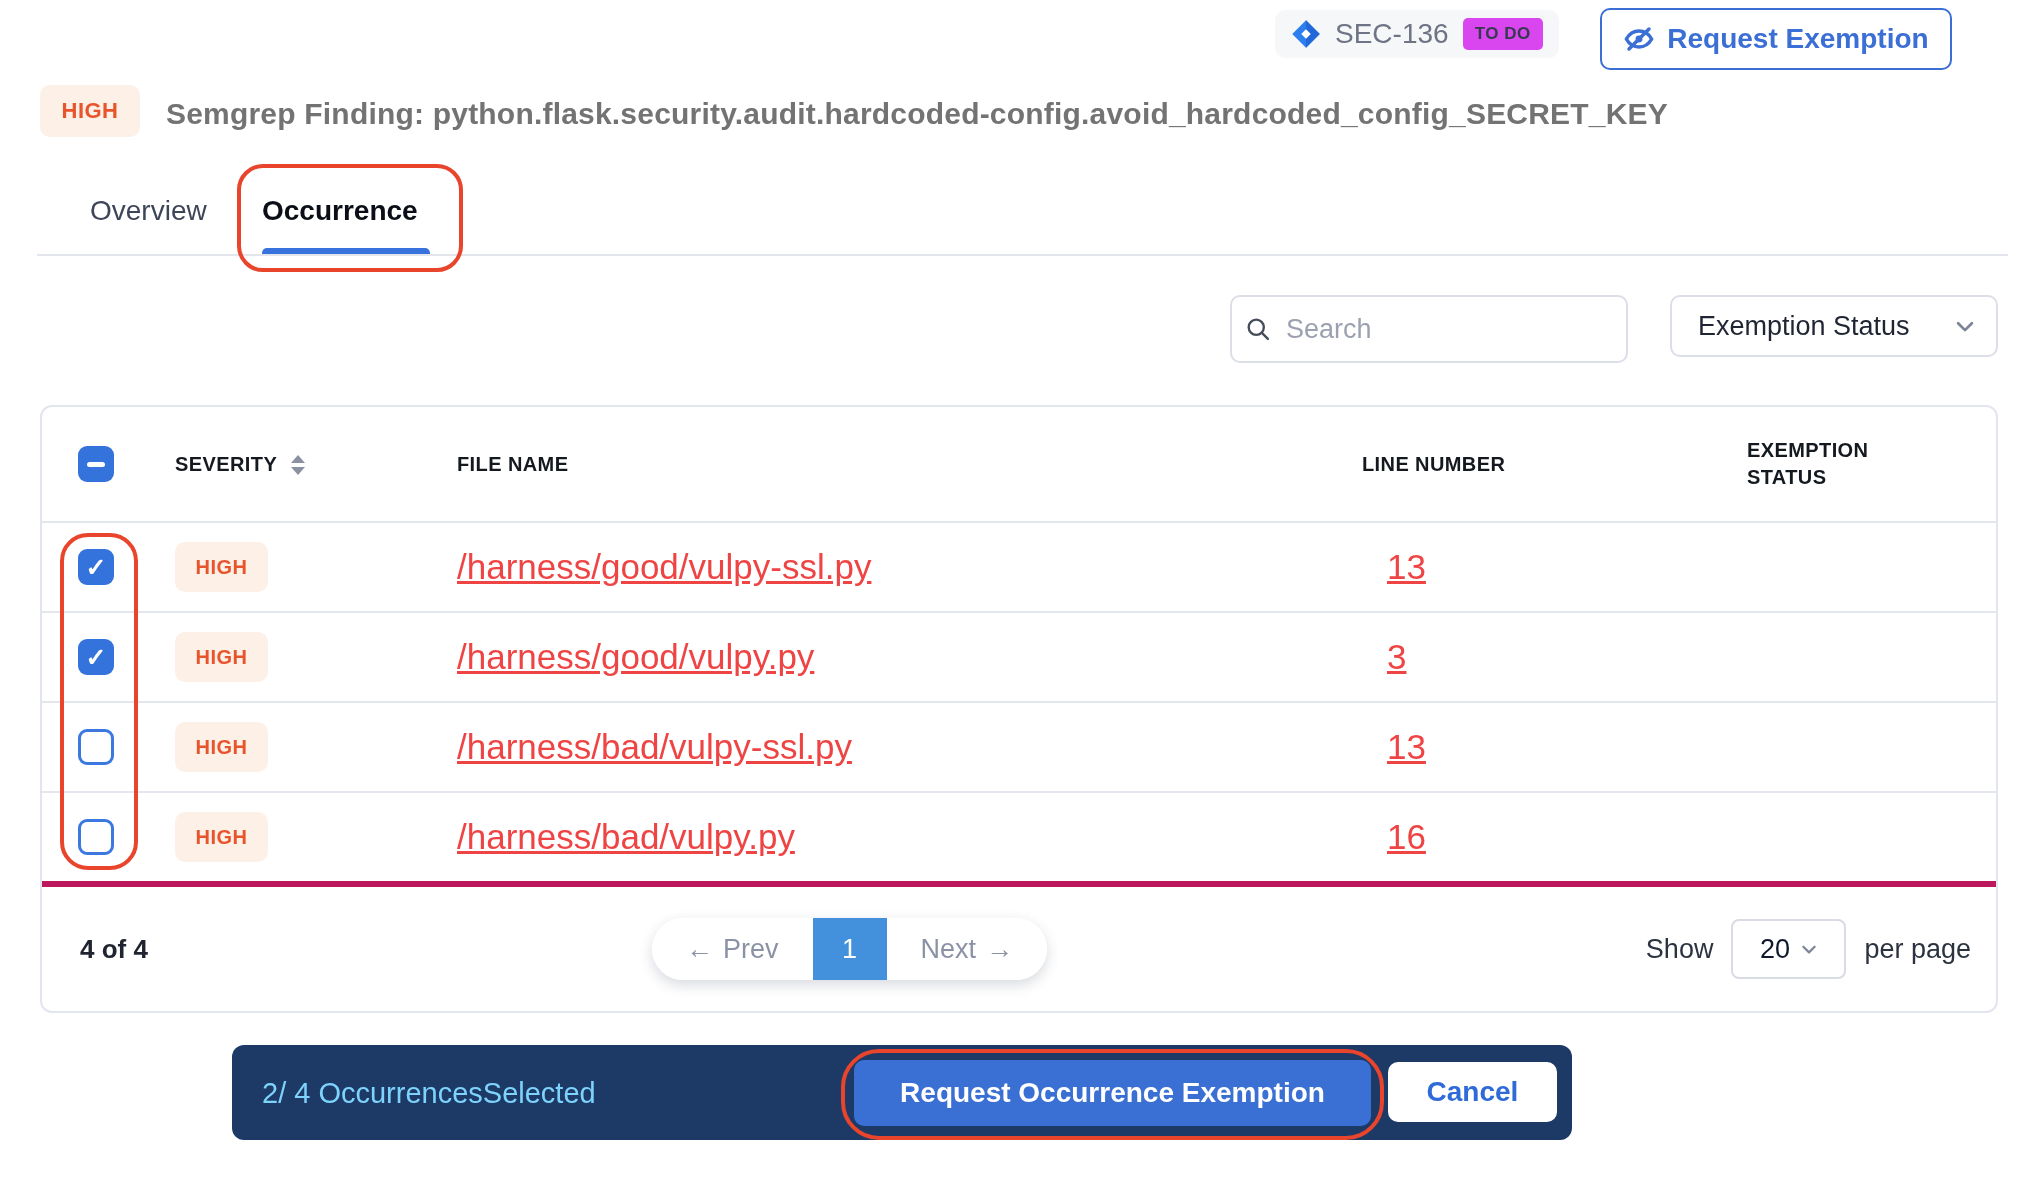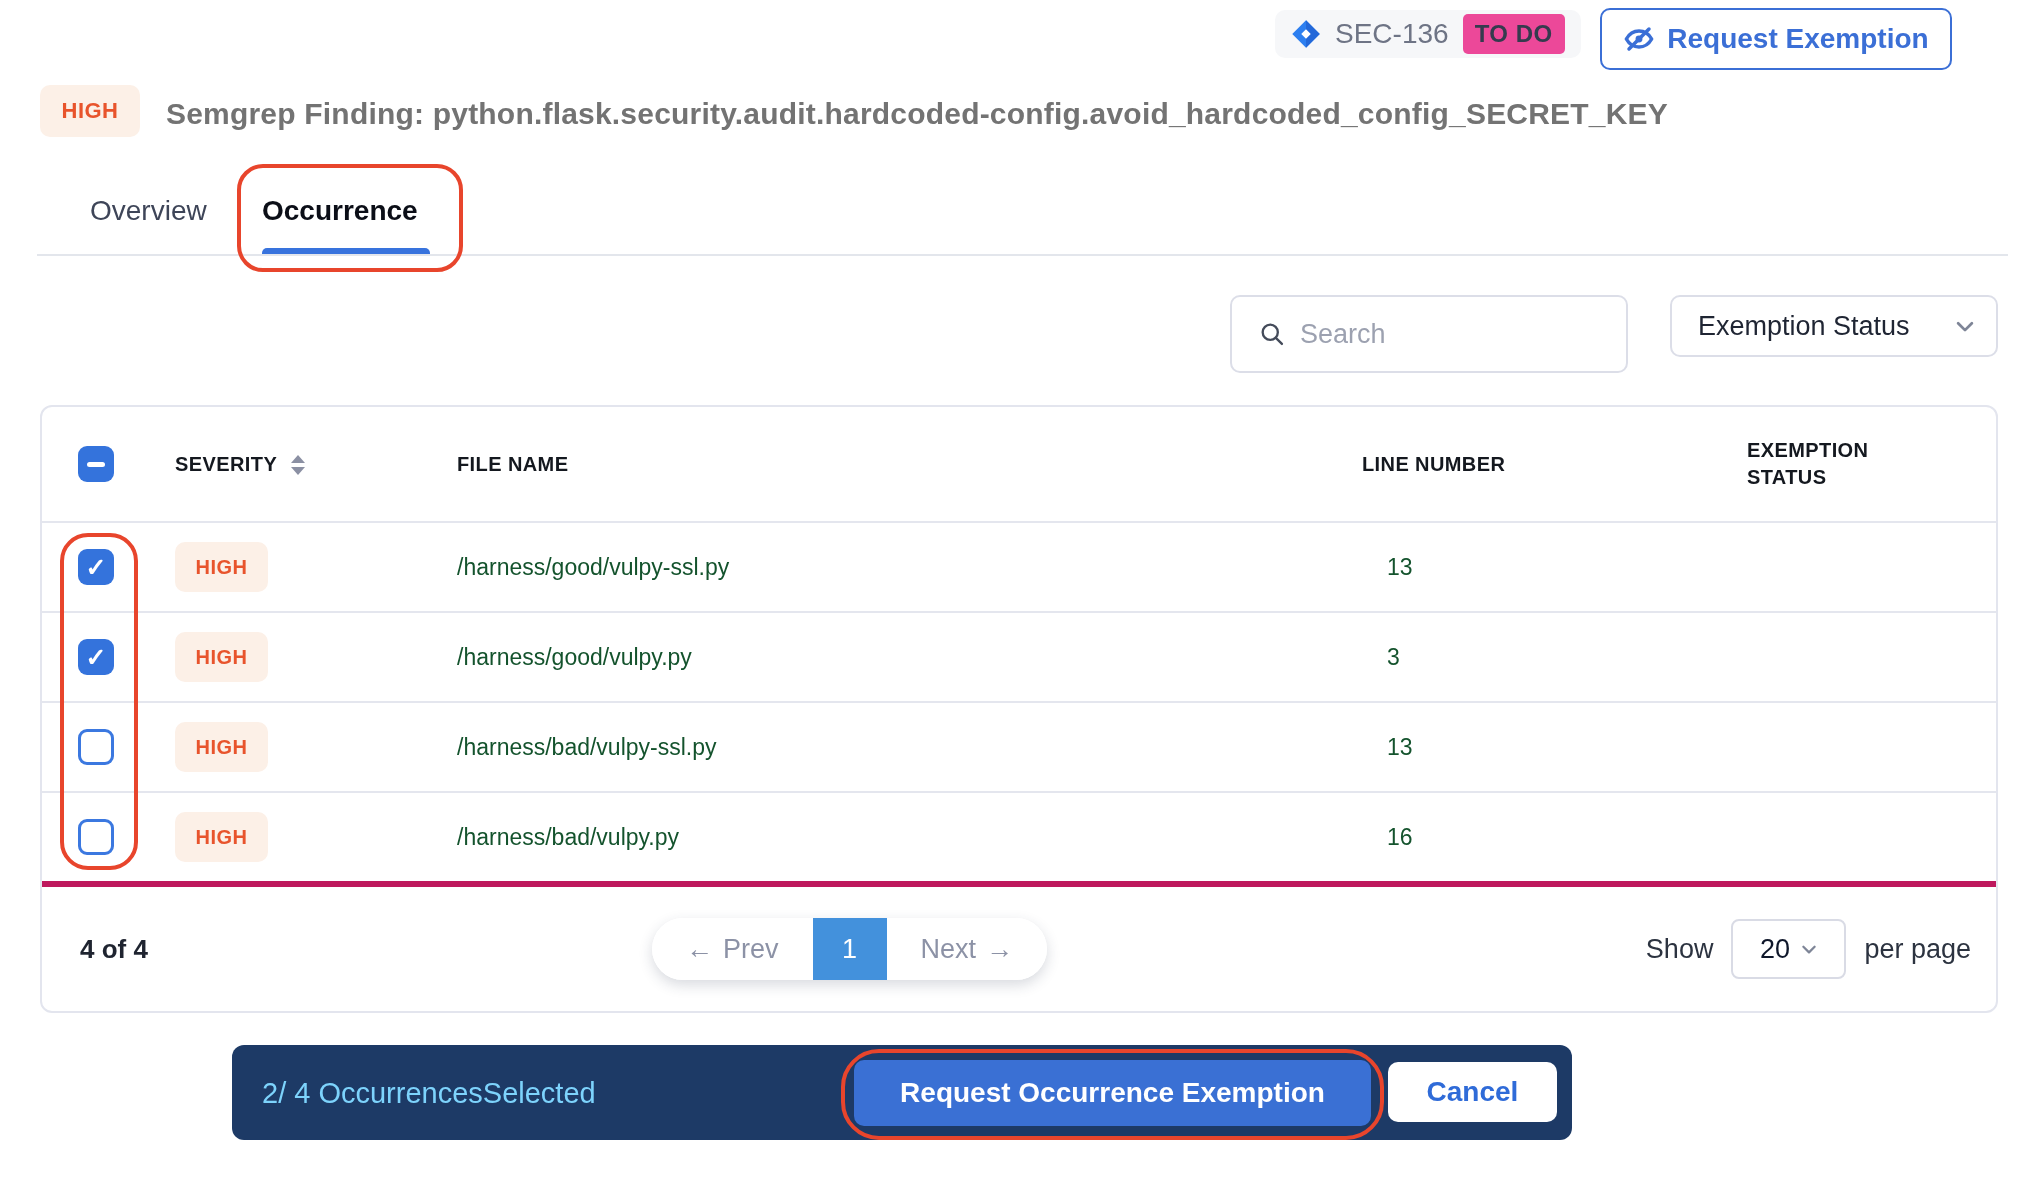--- a/index.html
+++ b/index.html
@@ -4,21 +4,21 @@
 <style>
   * { margin:0; padding:0; box-sizing:border-box; }
   html,body { background:#ffffff; }
   body { font-family:"Liberation Sans", sans-serif; }
   .page { position:relative; width:2030px; height:1198px; background:#fff; overflow:hidden; }
 
   
   .jira-chip { position:absolute; left:1275px; top:10px; height:48px; background:#F6F7F9;
     border-radius:10px; display:flex; align-items:center; gap:14px; padding:0 16px; cursor:pointer;justify-content:flex-end; }
   .jira-chip .jira-id { font-size:28px; color:#6E7485; }
-  .todo-badge { background:#ec4899; color:#343B4E; font-size:24px; font-weight:bold;
+  .todo-badge { background:#d946ef; color:#343B4E; font-size:17px; font-weight:bold;
     letter-spacing:.5px; padding:6px 12px; border-radius:5px; }
   .req-exemption { position:absolute; left:1600px; top:8px; width:352px; height:62px;
     background:#fff; border:2.5px solid #3B6FD6; border-radius:10px; display:flex;
     align-items:center; justify-content:center; gap:12px; color:#3B6FD6; font-size:28px;
     font-weight:bold; cursor:pointer; font-family:"Liberation Sans", sans-serif; }
 
   
   .sev-badge { position:absolute; left:40px; top:85px; width:100px; height:52px;
     background:#FCF0E7; color:#E8542C; border-radius:10px; font-size:22px; font-weight:bold;
     display:flex; align-items:center; justify-content:center; letter-spacing:.5px; }
@@ -33,40 +33,40 @@
     background:#3873DD; border-radius:5px 5px 0 0; }
   .tabs-divider { position:absolute; left:37px; top:254px; width:1971px; height:2px; background:#E3E6EC; }
 
   
   .annot { position:absolute; border:4px solid #E8452C; pointer-events:none; z-index:50; background:transparent; }
   .annot-tab { left:237px; top:164px; width:226px; height:108px; border-radius:26px; }
   .annot-checkboxes { left:60px; top:533px; width:78px; height:337px; border-radius:28px; }
   .annot-request { left:841px; top:1049px; width:543px; height:91px; border-radius:38px; }
 
   
-  .search-box { position:absolute; left:1230px; top:295px; width:398px; height:78px;
+  .search-box { position:absolute; left:1230px; top:295px; width:398px; height:68px;
     border:2px solid #DCDEE8; border-radius:10px; background:#fff; display:flex;
-    align-items:center; padding:0 26px; gap:14px; }
+    align-items:center; padding:0 12px; gap:14px; }
   .search-box input { border:none; outline:none; font-size:27px; color:#1F2533; width:100%;
     font-family:"Liberation Sans", sans-serif; background:transparent; }
   .search-box input::placeholder { color:#9CA1B0; }
   .exemption-dd { position:absolute; left:1670px; top:295px; width:328px; height:62px;
     border:2px solid #DCDEE8; border-radius:10px; background:#fff; display:flex;
     align-items:center; justify-content:space-between; padding:0 20px 0 26px;
     font-size:27px; color:#1F2533; font-weight:500; cursor:pointer; }
 
   
   .table-card { position:absolute; left:40px; top:405px; width:1958px; height:608px;
     border:2px solid #E3E5EE; border-radius:12px; background:#fff; }
   .t-row { display:grid; grid-template-columns:133px 282px 905px 385px auto; align-items:center; }
   .t-header { height:114px; }
   .t-data { height:90px; border-top:2px solid #E4E6EE; }
   .hcell { font-size:20px; font-weight:bold; color:#14181F; letter-spacing:.4px; }
   .hcell.wrap { width:180px; line-height:1.35; }
-  .cell-file, .cell-line { font-size:23px; color:#14532d; }
+  .cell-file, .cell-line { font-size:35px; color:#ef4444;text-decoration:underline; }
   .cell-line { padding-left:25px; }
   .cell-check { padding-left:36px; }
   .sev-pill { width:93px; height:50px; background:#FCF0E7; color:#E8542C; border-radius:10px;
     font-size:20px; font-weight:bold; display:flex; align-items:center; justify-content:center;
     letter-spacing:.5px; }
   .sort-icon { display:inline-flex; flex-direction:column; gap:4px; margin-left:14px; vertical-align:middle; }
   .sort-icon i { display:block; width:0; height:0; border-left:7px solid transparent; border-right:7px solid transparent; }
   .sort-icon .up { border-bottom:8px solid #8B90A3; }
   .sort-icon .down { border-top:8px solid #8B90A3; }
 

